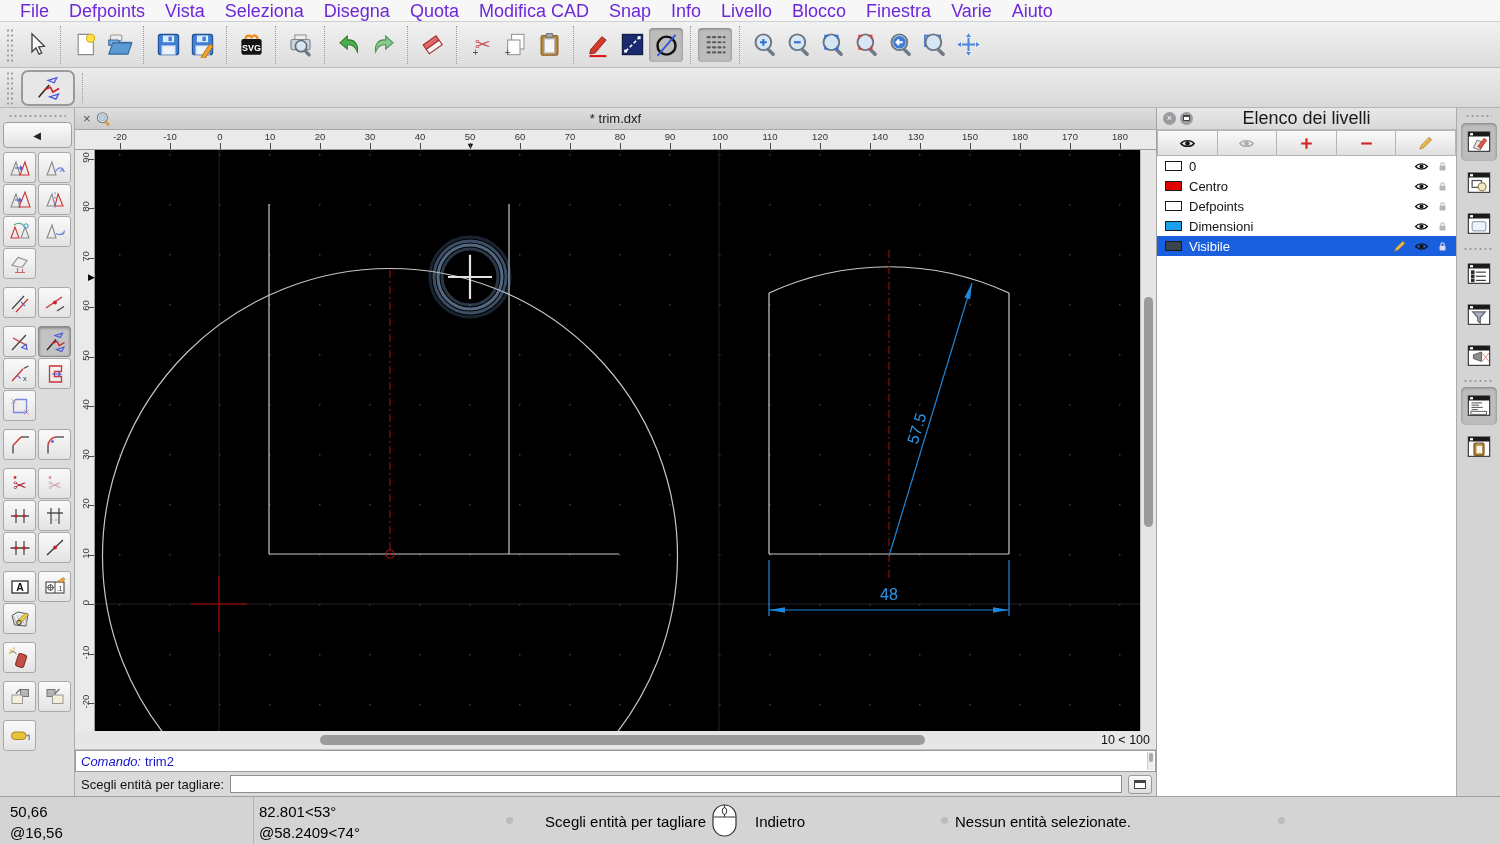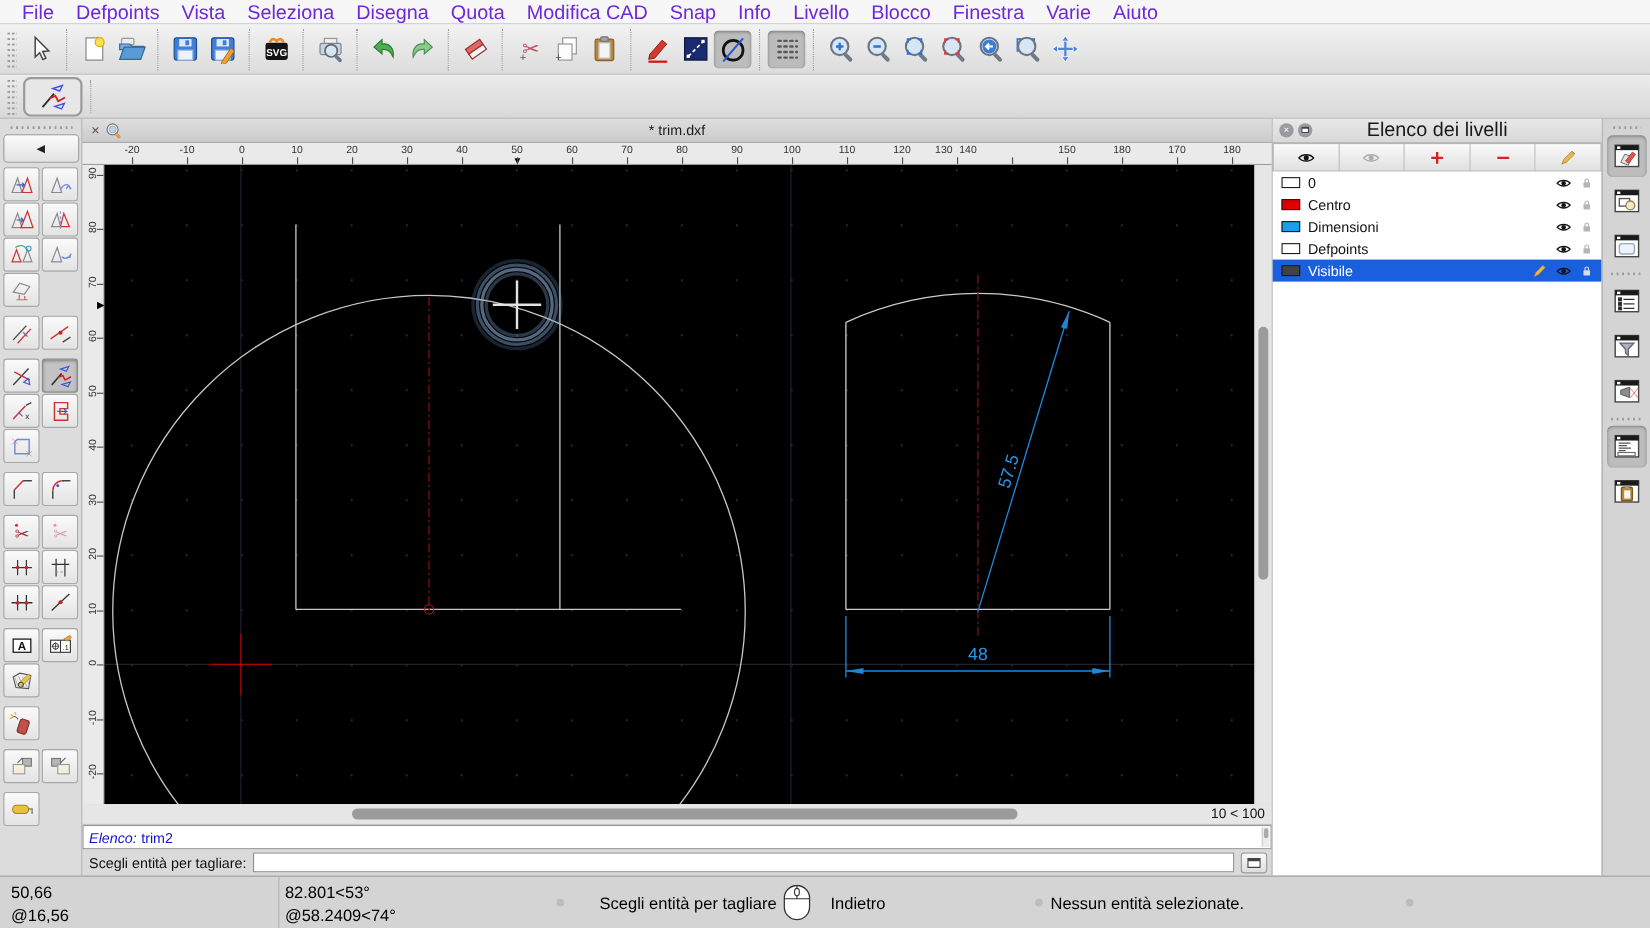--- a/index.html
+++ b/index.html
@@ -577,21 +577,21 @@
           <span class="rlab" style="left: 530px;">80</span>
           <div class="rtick" style="left: 545px;"></div>
           <span class="rlab" style="left: 580px;">90</span>
           <div class="rtick" style="left: 595px;"></div>
           <span class="rlab" style="left: 630px;">100</span>
           <div class="rtick" style="left: 645px;"></div>
           <span class="rlab" style="left: 680px;">110</span>
           <div class="rtick" style="left: 695px;"></div>
           <span class="rlab" style="left: 730px;">120</span>
           <div class="rtick" style="left: 745px;"></div>
-          <span class="rlab" style="left: 768px;">130</span>
+          <span class="rlab" style="left: 826px;">130</span>
           <div class="rtick" style="left: 795px;"></div>
           <span class="rlab" style="left: 790px;">140</span>
           <div class="rtick" style="left: 845px;"></div>
           <span class="rlab" style="left: 880px;">150</span>
           <div class="rtick" style="left: 895px;"></div>
           <span class="rlab" style="left: 930px;">180</span>
           <div class="rtick" style="left: 945px;"></div>
           <span class="rlab" style="left: 980px;">170</span>
           <div class="rtick" style="left: 995px;"></div>
           <span class="rlab" style="left: 1030px;">180</span>
@@ -685,21 +685,21 @@
           <div class="vthumb" style="top:147px;height:230px;"></div>
         </div>
       </div>
 
       <div id="hscrollrow">
         <div class="hthumb" style="left:245px;width:605px;"></div>
         <span id="zoomind">10 &lt; 100</span>
       </div>
 
       <div id="cmdhistory">
-        <span class="cprompt">Elenco:</span>
+        <span class="cprompt">Comando:</span>
         <span class="ccmd">trim2</span>
         <div class="cscroll"></div>
       </div>
 
       <div id="cmdinput">
         <label>Scegli entità per tagliare:</label>
         <input type="text" value="" style="">
         <button class="cbtn">
             <span class="winglyph"></span>
           </button>
@@ -769,38 +769,38 @@
               </svg>
             </span>
             <span class="ric">
               <svg viewBox="0 0 24 24" width="13" height="13">
                 <rect x="6.5" y="10.5" width="11" height="9" rx="1.5" fill="#b5b5b5"></rect>
                 <path d="M9 10.5V8a3 3 0 0 1 6 0v2.5" fill="none" stroke="#b5b5b5" stroke-width="2"></path>
               </svg>
             </span>
           </div>
           <div class="lrow">
-            <div class="swatch" style="background: rgb(24, 160, 239);"></div>
-            <div class="lname">Dimensioni</div>
+            <div class="swatch" style="background: rgb(255, 255, 255);"></div>
+            <div class="lname">Defpoints</div>
             <span class="ric">
               <svg viewBox="0 0 24 24" width="15" height="15">
                 <path d="M2.5 12C7 6.5 17 6.5 21.5 12 17 17.5 7 17.5 2.5 12Z" fill="none" stroke="#151515" stroke-width="1.9"></path>
                 <circle cx="12" cy="12" r="3.3" fill="#151515"></circle>
               </svg>
             </span>
             <span class="ric">
               <svg viewBox="0 0 24 24" width="13" height="13">
                 <rect x="6.5" y="10.5" width="11" height="9" rx="1.5" fill="#b5b5b5"></rect>
                 <path d="M9 10.5V8a3 3 0 0 1 6 0v2.5" fill="none" stroke="#b5b5b5" stroke-width="2"></path>
               </svg>
             </span>
           </div>
           <div class="lrow">
-            <div class="swatch" style="background: rgb(255, 255, 255);"></div>
-            <div class="lname">Defpoints</div>
+            <div class="swatch" style="background: rgb(24, 160, 239);"></div>
+            <div class="lname">Dimensioni</div>
             <span class="ric">
               <svg viewBox="0 0 24 24" width="15" height="15">
                 <path d="M2.5 12C7 6.5 17 6.5 21.5 12 17 17.5 7 17.5 2.5 12Z" fill="none" stroke="#151515" stroke-width="1.9"></path>
                 <circle cx="12" cy="12" r="3.3" fill="#151515"></circle>
               </svg>
             </span>
             <span class="ric">
               <svg viewBox="0 0 24 24" width="13" height="13">
                 <rect x="6.5" y="10.5" width="11" height="9" rx="1.5" fill="#b5b5b5"></rect>
                 <path d="M9 10.5V8a3 3 0 0 1 6 0v2.5" fill="none" stroke="#b5b5b5" stroke-width="2"></path>

